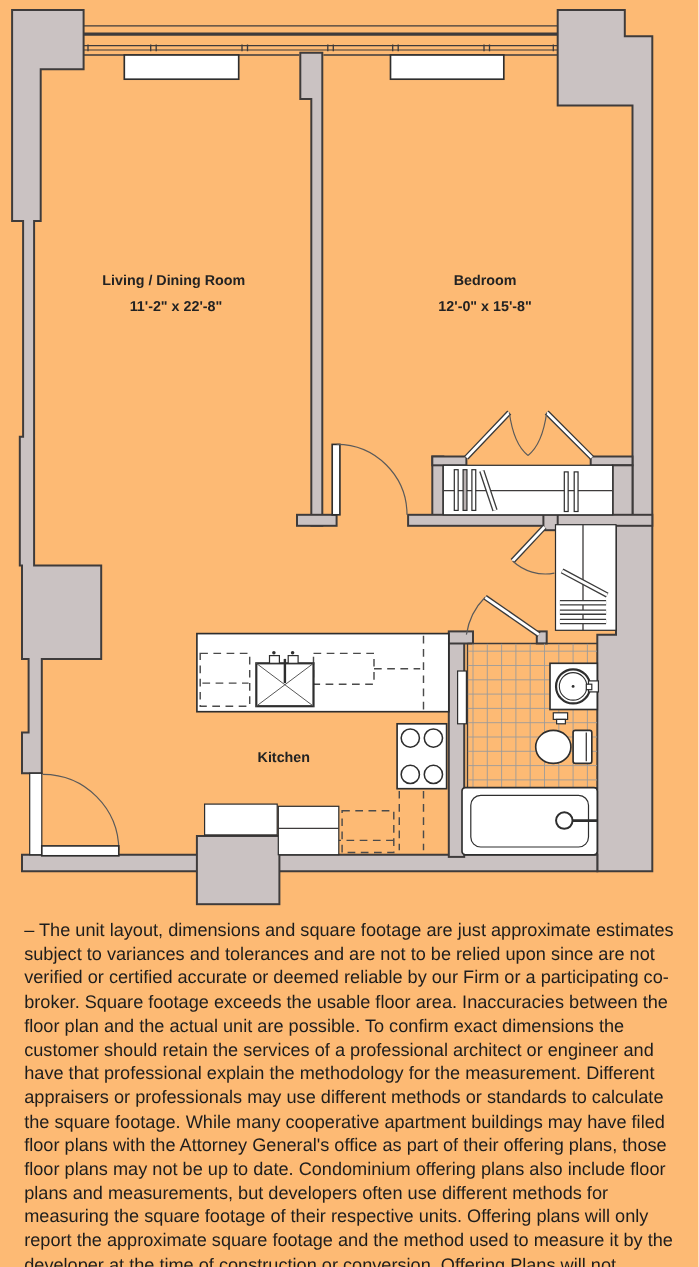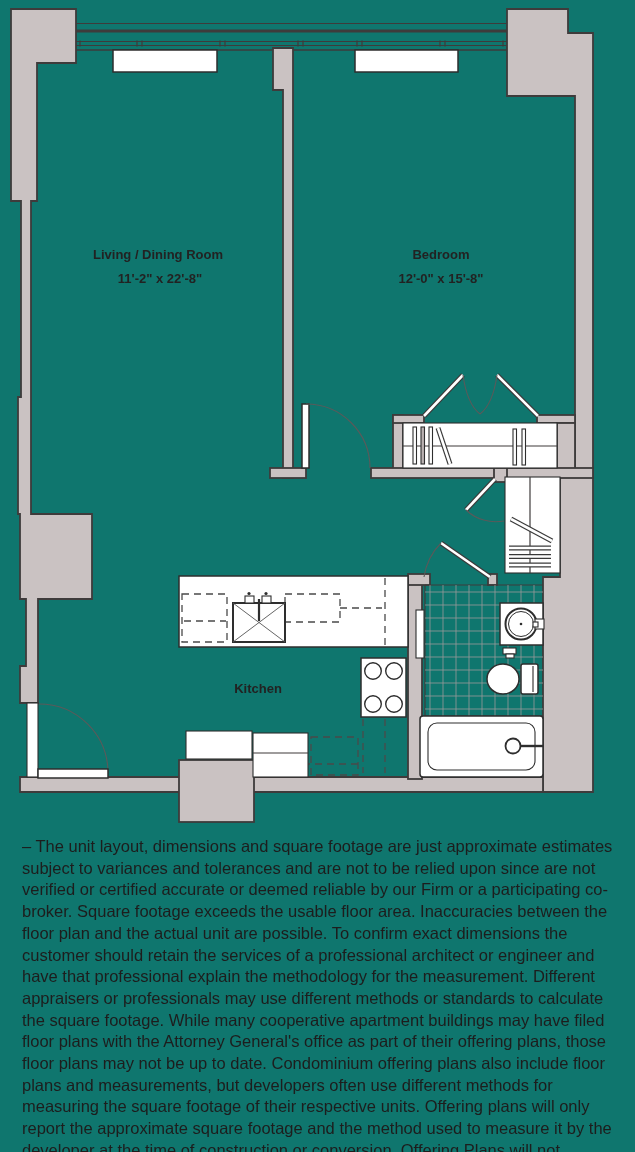--- a/index.html
+++ b/index.html
@@ -1,16 +1,16 @@
 <!DOCTYPE html>
 <html style="--wall-fill: #cac2c2; --outline: #3e3b3b;"><head>
 <meta charset="utf-8">
 <style>
   html,body{margin:0;padding:0;background:#fff;}
-  .page{width:635px;height:1152px;background:#0f766e;position:relative;overflow:hidden;
+  .page{width:635px;height:1152px;background:#fdba74;position:relative;overflow:hidden;
         font-family:"Liberation Sans", sans-serif;}
   .plan-wrap{width:635px;height:826px;}
   svg{display:block;}
   .wall{fill:var(--wall-fill,#cac2c2);stroke:var(--outline,#3e3b3b);stroke-width:1.8;stroke-linejoin:miter;}
   .thinline{stroke:var(--outline,#3e3b3b);stroke-width:1.2;fill:none;}
   .fix{fill:#ffffff;stroke:#2e2e2e;stroke-width:1.5;}
   .fixthin{fill:#ffffff;stroke:#2e2e2e;stroke-width:1.1;}
   .dash{stroke:#4a4a4a;stroke-width:1.3;fill:none;stroke-dasharray:7 5;}
   .grid{stroke:#9b9b9b;stroke-width:0.8;fill:none;}
   .arc{stroke:#5a5a5a;stroke-width:1.1;fill:none;}

